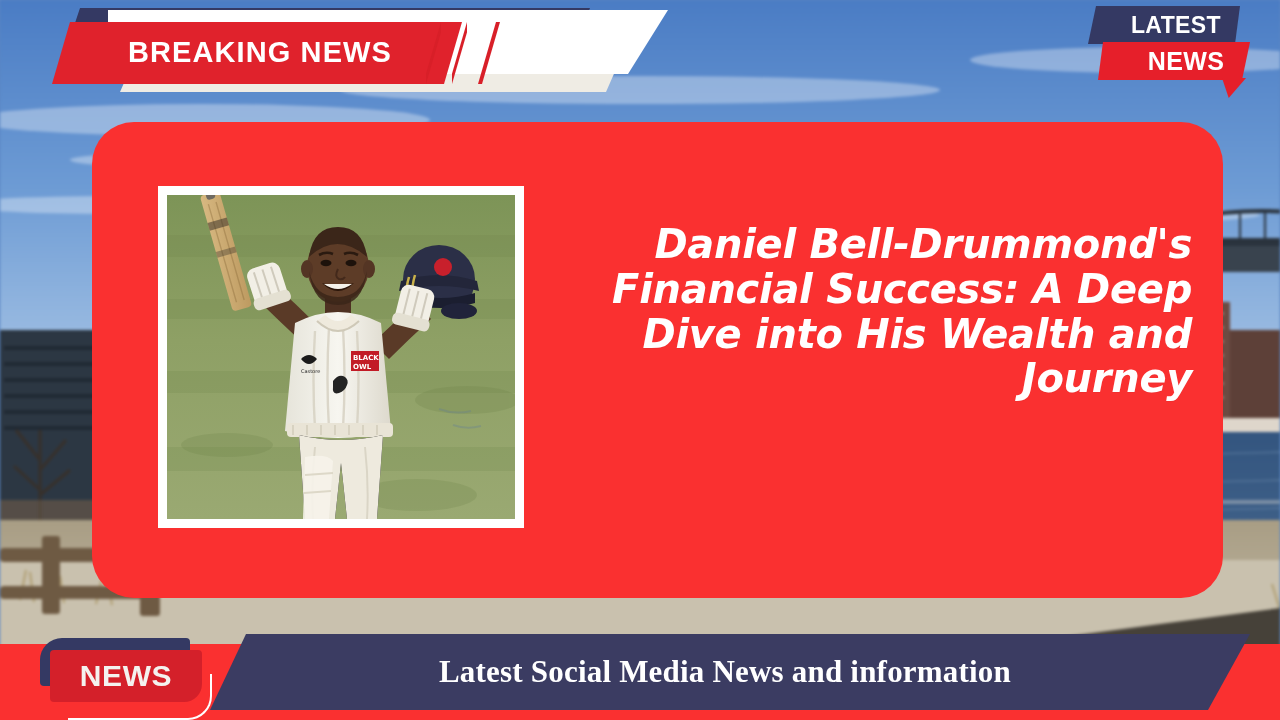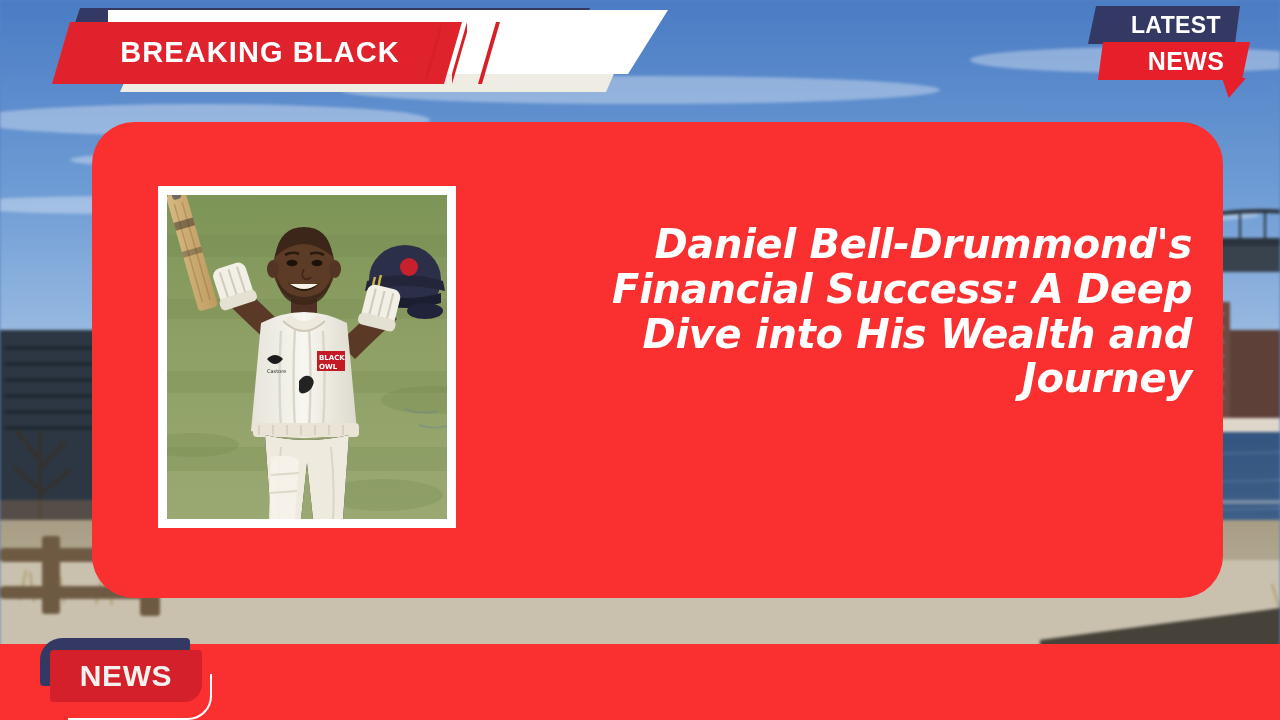--- a/index.html
+++ b/index.html
@@ -74,21 +74,21 @@
   .lb-text.small { font-size:25px; }
 
   
   .card {
     position:absolute; left:92px; top:122px; width:1131px; height:476px;
     background:#fa3030; border-radius:42px;
   }
 
   
   .photo-frame {
-    position:absolute; left:66px; top:64px; width:298px; height:342px;
+    position:absolute; left:66px; top:64px; width:366px; height:342px;
     background:#ffffff; padding:9px;
   }
   .photo { position:relative; width:100%; height:100%; overflow:hidden; }
   .photo svg { display:block; width:100%; height:100%; }
 
   
   .headline {
     position:absolute; left:480px; top:100px; width:620px;
     color:#ffffff; text-align:right;
     font-family:"DejaVu Sans", sans-serif;
@@ -273,21 +273,21 @@
 
     <path d="M1040 640 L1280 608 L1280 660 L1040 684 Z" fill="#2f2a24" opacity="0.85"></path>
   </svg>
 </div>
 
 <div class="top-banner">
   <div class="tb-navy"></div>
   <div class="tb-cream"></div>
   <div class="tb-white"></div>
   <div class="tb-red">
-    <span class="tb-red-label">BREAKING BLACK</span>
+    <span class="tb-red-label">BREAKING NEWS</span>
   </div>
   <div class="slash s1"></div>
   <div class="slash s2"></div>
   <div class="slash s3"></div>
 </div>
 
 <div class="latest-badge">
   <div class="lb-navy">
     <span class="lb-text">LATEST</span>
   </div>
@@ -453,20 +453,23 @@
         </g>
       </svg>
     </div>
   </div>
 
   <h1 class="headline">Daniel Bell-Drummond's Financial Success: A Deep Dive into His Wealth and Journey</h1>
 </div>
 
 <div class="ticker">
   <div class="tk-red"></div>
+  <div class="tk-navy">
+    <span class="tk-text">Latest Social Media News and information</span>
+  </div>
 </div>
 
 <div class="news-logo">
   <div class="nl-navy"></div>
   <div class="nl-red">
     <span class="nl-text">NEWS</span>
   </div>
   <div class="nl-arc"></div>
 </div>
 

